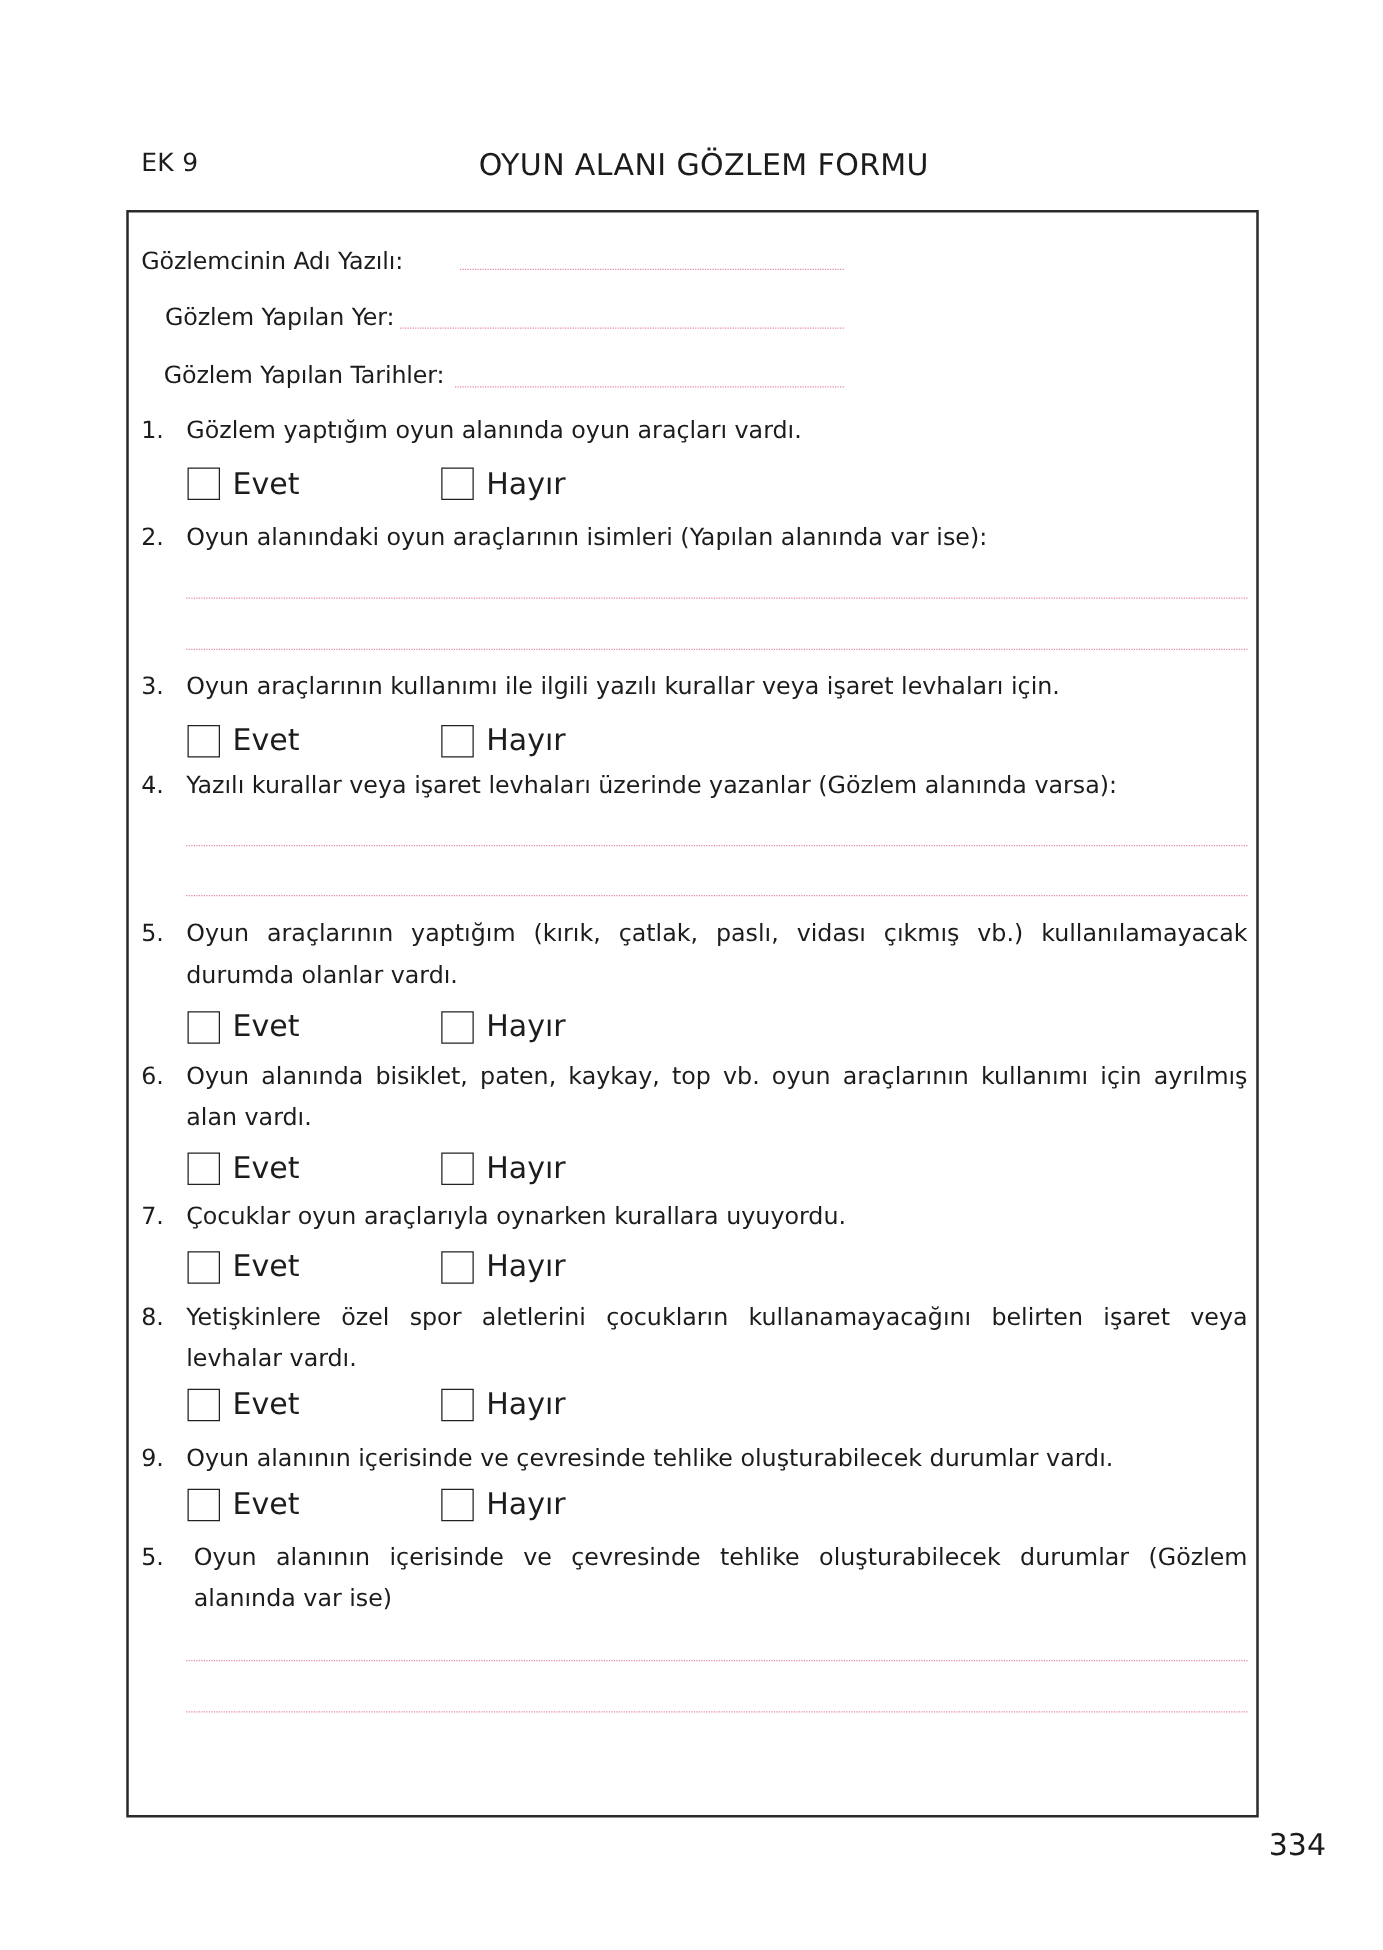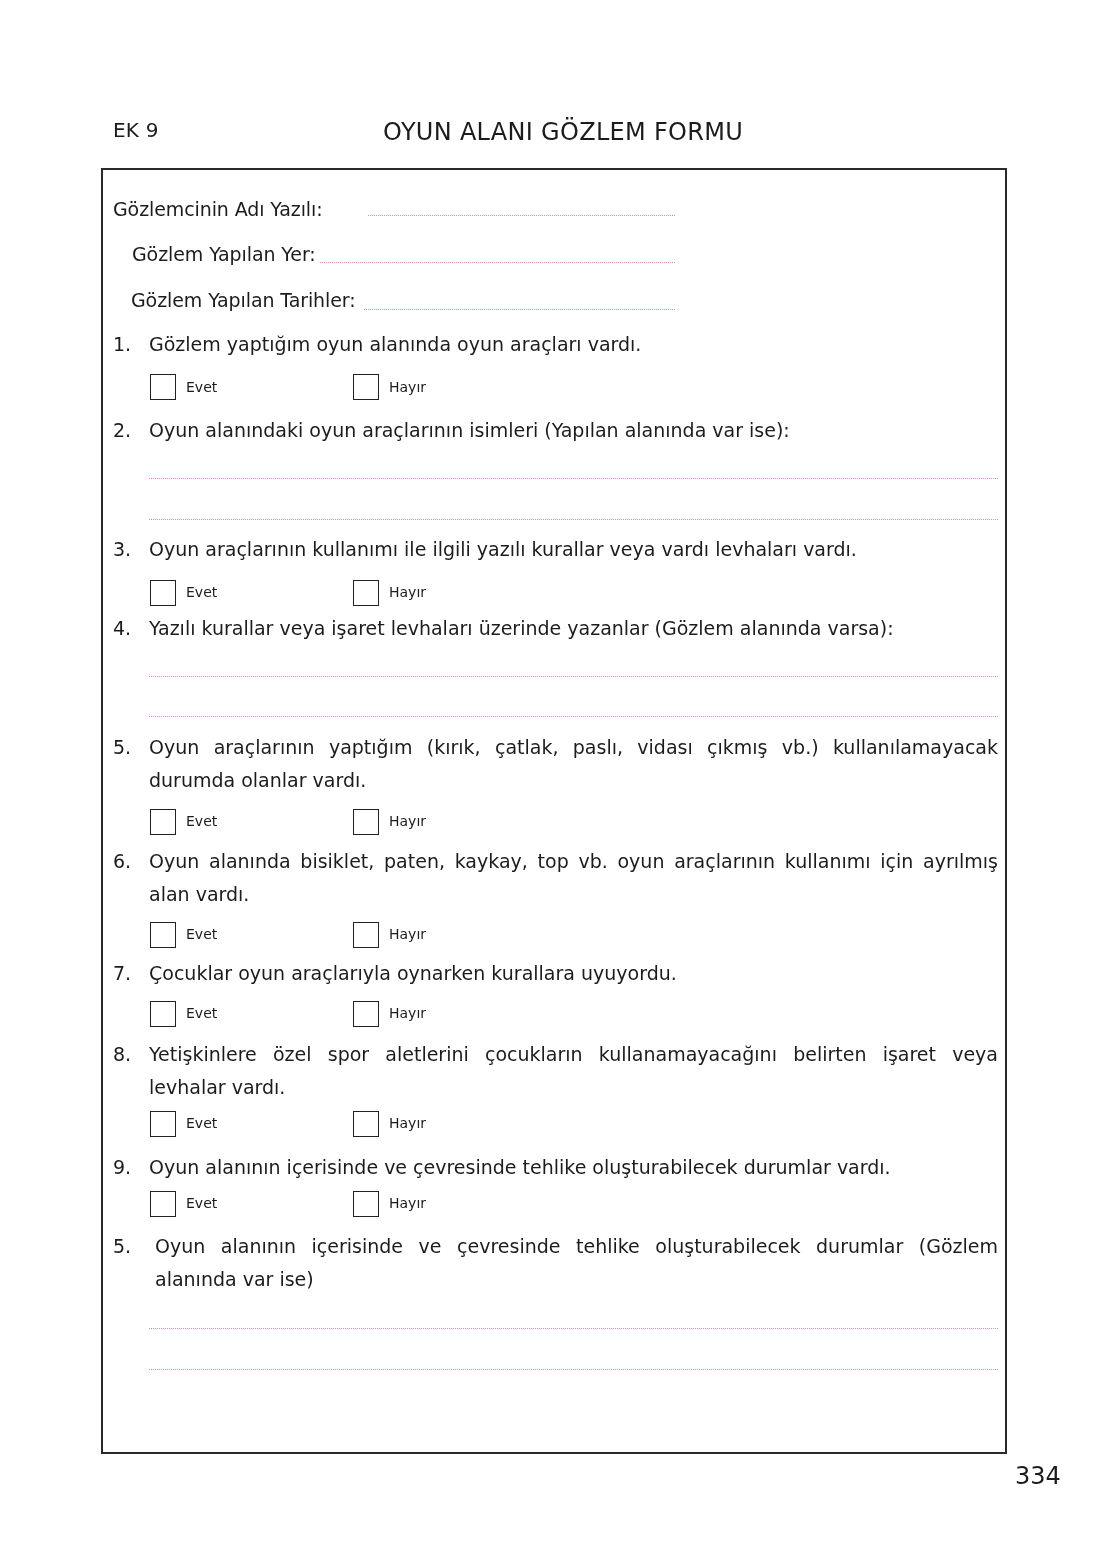--- a/index.html
+++ b/index.html
@@ -5,21 +5,21 @@
   html, body { margin:0; padding:0; background:#ffffff; }
   body { width:1106px; height:1560px; position:relative; font-family:"DejaVu Sans", sans-serif; color:#1c1c1c; overflow:hidden; }
   .header-left { position:absolute; left:113px; top:118px; font-size:20px; letter-spacing:0.2px;text-align:center; }
   .header-title { position:absolute; left:383px; top:118px; font-size:24px; letter-spacing:0.3px; }
   .form-box { position:absolute; left:101px; top:168px; width:906px; height:1286px; border:2px solid #2a2a2a; box-sizing:border-box; }
   .txt { position:absolute; font-size:19px; line-height:24px; white-space:nowrap; letter-spacing:-0.1px; }
   .dots { position:absolute; height:0; border-bottom:1px dotted #e58aa5; }
   .num { position:absolute; font-size:19px; line-height:24px; }
   .q { position:absolute; font-size:19px; line-height:33px; left:149px; width:849px; text-align:justify; }
   .cb { position:absolute; width:26px; height:26px; border:1.5px solid #222; box-sizing:border-box; }
-  .cb-label { position:absolute; font-size:14px; line-height:24px; }
+  .cb-label { position:absolute; font-size:24px; line-height:24px; }
   .page-num { position:absolute; left:1015px; top:1462px; font-size:24px; }
 </style>
 </head>
 <body>
 
 <div class="header-left">EK 9</div>
 <div class="header-title">OYUN ALANI GÖZLEM FORMU</div>
 
 <div class="form-box"></div>
 
@@ -38,21 +38,21 @@
 <div class="cb-label" style="left:186px;top:375px;">Evet</div>
 <div class="cb" style="left:353px;top:374px;"></div>
 <div class="cb-label" style="left:389px;top:375px;">Hayır</div>
 
 <div class="num" style="left:113px;top:418px;">2.</div>
 <div class="q" style="top:414px;">Oyun alanındaki oyun araçlarının isimleri (Yapılan alanında var ise):</div>
 <div class="dots" style="left:149px;top:478px;width:849px;"></div>
 <div class="dots" style="left:149px;top:519px;width:849px;"></div>
 
 <div class="num" style="left:113px;top:537px;">3.</div>
-<div class="q" style="top:533px;">Oyun araçlarının kullanımı ile ilgili yazılı kurallar veya vardı levhaları vardı.</div>
+<div class="q" style="top:533px;">Oyun araçlarının kullanımı ile ilgili yazılı kurallar veya işaret levhaları için.</div>
 <div class="cb" style="left:150px;top:580px;"></div>
 <div class="cb-label" style="left:186px;top:580px;">Evet</div>
 <div class="cb" style="left:353px;top:580px;"></div>
 <div class="cb-label" style="left:389px;top:580px;">Hayır</div>
 
 <div class="num" style="left:113px;top:616px;">4.</div>
 <div class="q" style="top:612px;">Yazılı kurallar veya işaret levhaları üzerinde yazanlar (Gözlem alanında varsa):</div>
 <div class="dots" style="left:149px;top:676px;width:849px;"></div>
 <div class="dots" style="left:149px;top:716px;width:849px;"></div>
 

